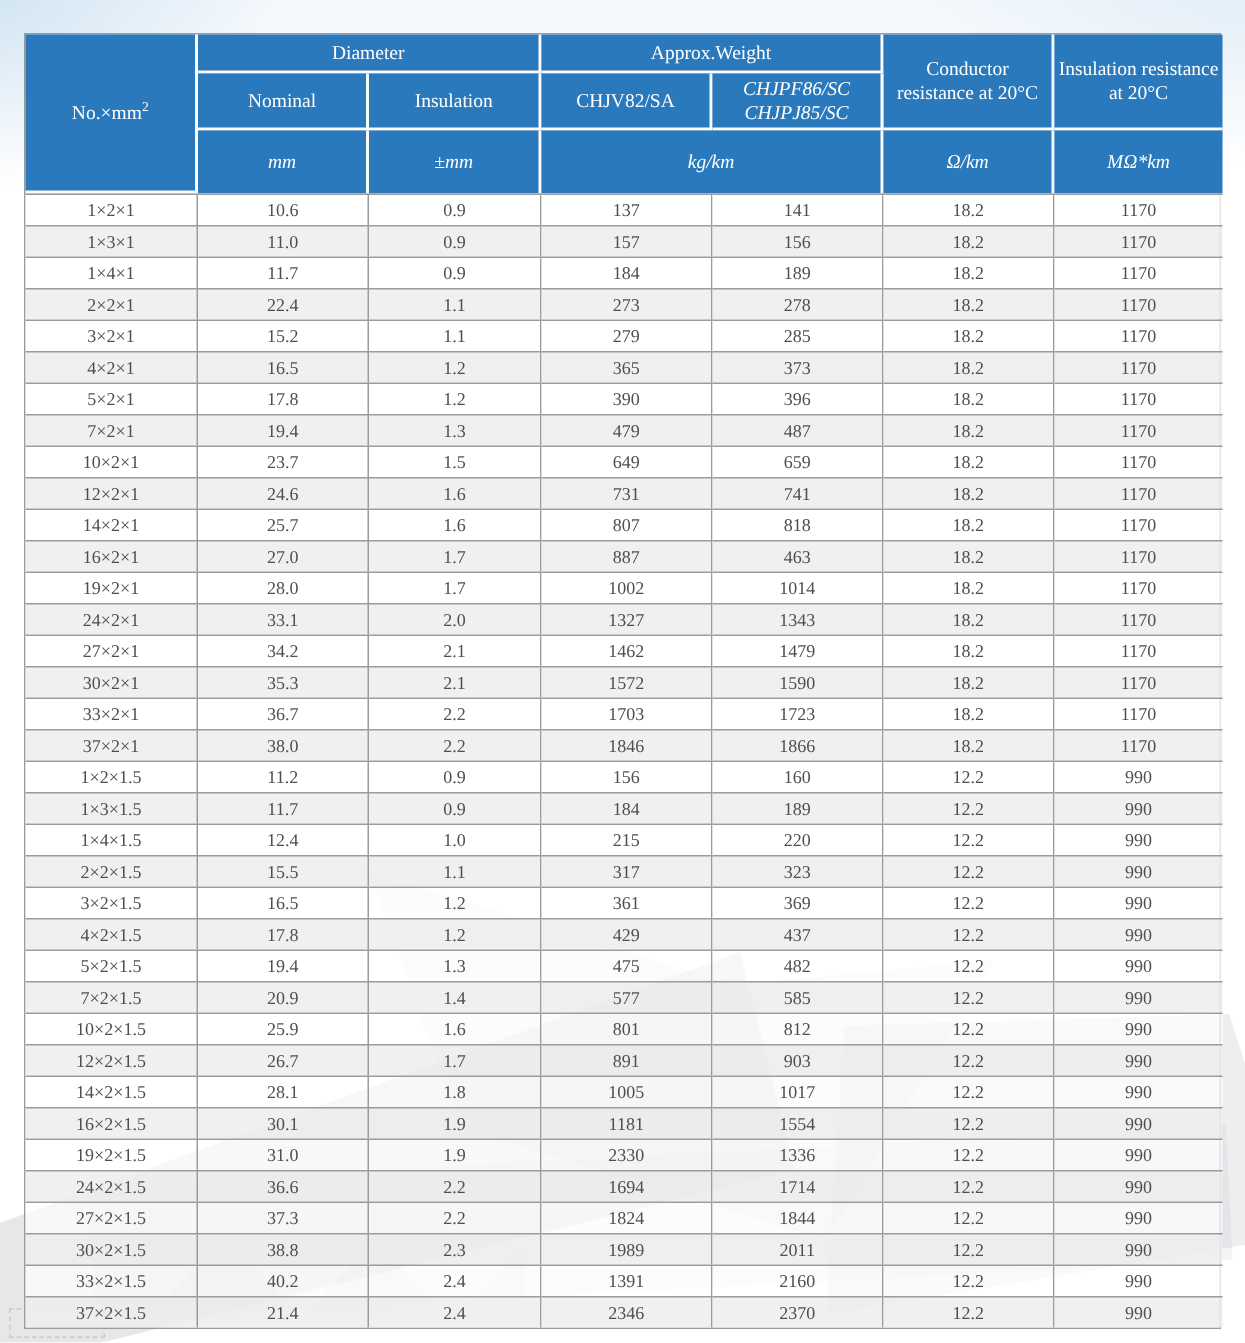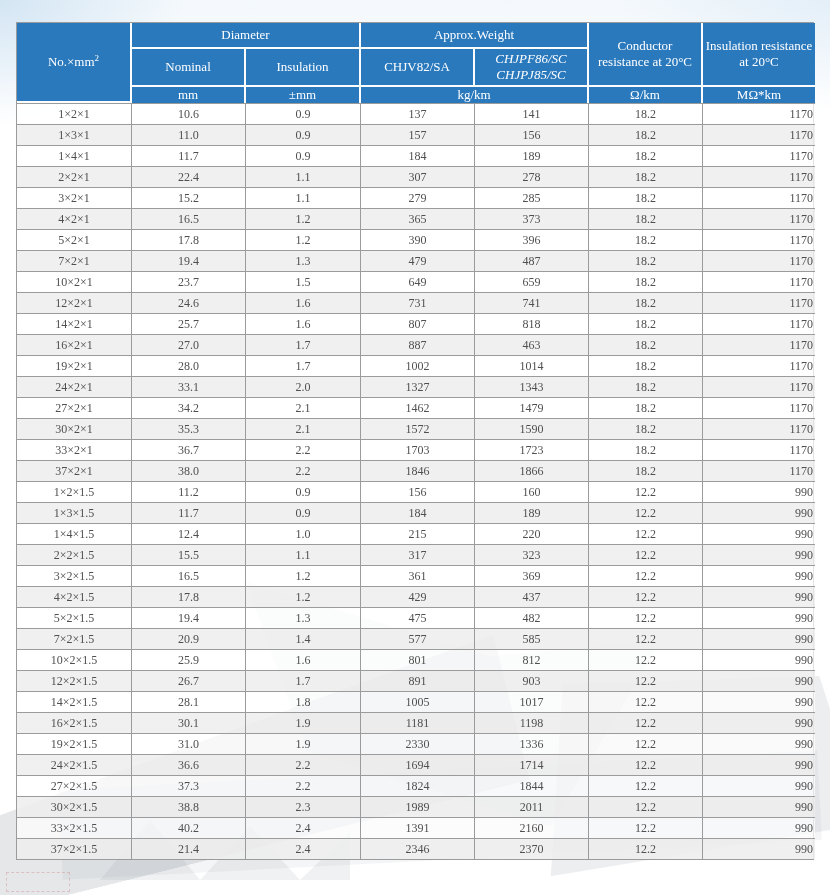--- a/index.html
+++ b/index.html
@@ -38,31 +38,31 @@
   table.spec th,table.spec td{box-sizing:border-box;padding:0 2px;text-align:center;vertical-align:middle;}
 
   
   thead th{
     background:#2a79bd;color:#ffffff;font-weight:400;font-size:13px;line-height:1.25;
     border-right:2px solid #fdfdfd;border-bottom:2px solid #fdfdfd;
   }
   thead th.last{border-right:none;}
   thead tr.band1 th{height:26px;}
   thead tr.band2 th{height:38px;}
-  thead tr.units th{height:16px;border-bottom:none;}
+  thead tr.units th{height:42px;border-bottom:none;font-style:italic;}
   th.prewrap{white-space:pre-line;font-style:italic;}
   th sup{font-size:9px;}
 
   
   tbody td{
     height:20px;font-size:12px;color:#4f4f4f;line-height:20px;
     border-top:1px solid #9b9b9b;border-right:1px solid #9b9b9b;
     background:rgba(255,255,255,.72);
   }
-  tbody td:last-child{border-right:none;text-align:right;}
+  tbody td:last-child{border-right:none;}
   tbody tr:nth-child(even) td{background:rgba(238,238,238,.88);}
 </style>
 </head>
 <body>
 
 <div class="bg-layer"></div>
 
 <div class="watermark">
   <div class="wm wm1"></div>
   <div class="wm wm2"></div>
@@ -131,21 +131,21 @@
           <td>0.9</td>
           <td>184</td>
           <td>189</td>
           <td>18.2</td>
           <td>1170</td>
         </tr>
         <tr>
           <td>2×2×1</td>
           <td>22.4</td>
           <td>1.1</td>
-          <td>307</td>
+          <td>273</td>
           <td>278</td>
           <td>18.2</td>
           <td>1170</td>
         </tr>
         <tr>
           <td>3×2×1</td>
           <td>15.2</td>
           <td>1.1</td>
           <td>279</td>
           <td>285</td>
@@ -366,21 +366,21 @@
           <td>1005</td>
           <td>1017</td>
           <td>12.2</td>
           <td>990</td>
         </tr>
         <tr>
           <td>16×2×1.5</td>
           <td>30.1</td>
           <td>1.9</td>
           <td>1181</td>
-          <td>1198</td>
+          <td>1554</td>
           <td>12.2</td>
           <td>990</td>
         </tr>
         <tr>
           <td>19×2×1.5</td>
           <td>31.0</td>
           <td>1.9</td>
           <td>2330</td>
           <td>1336</td>
           <td>12.2</td>

